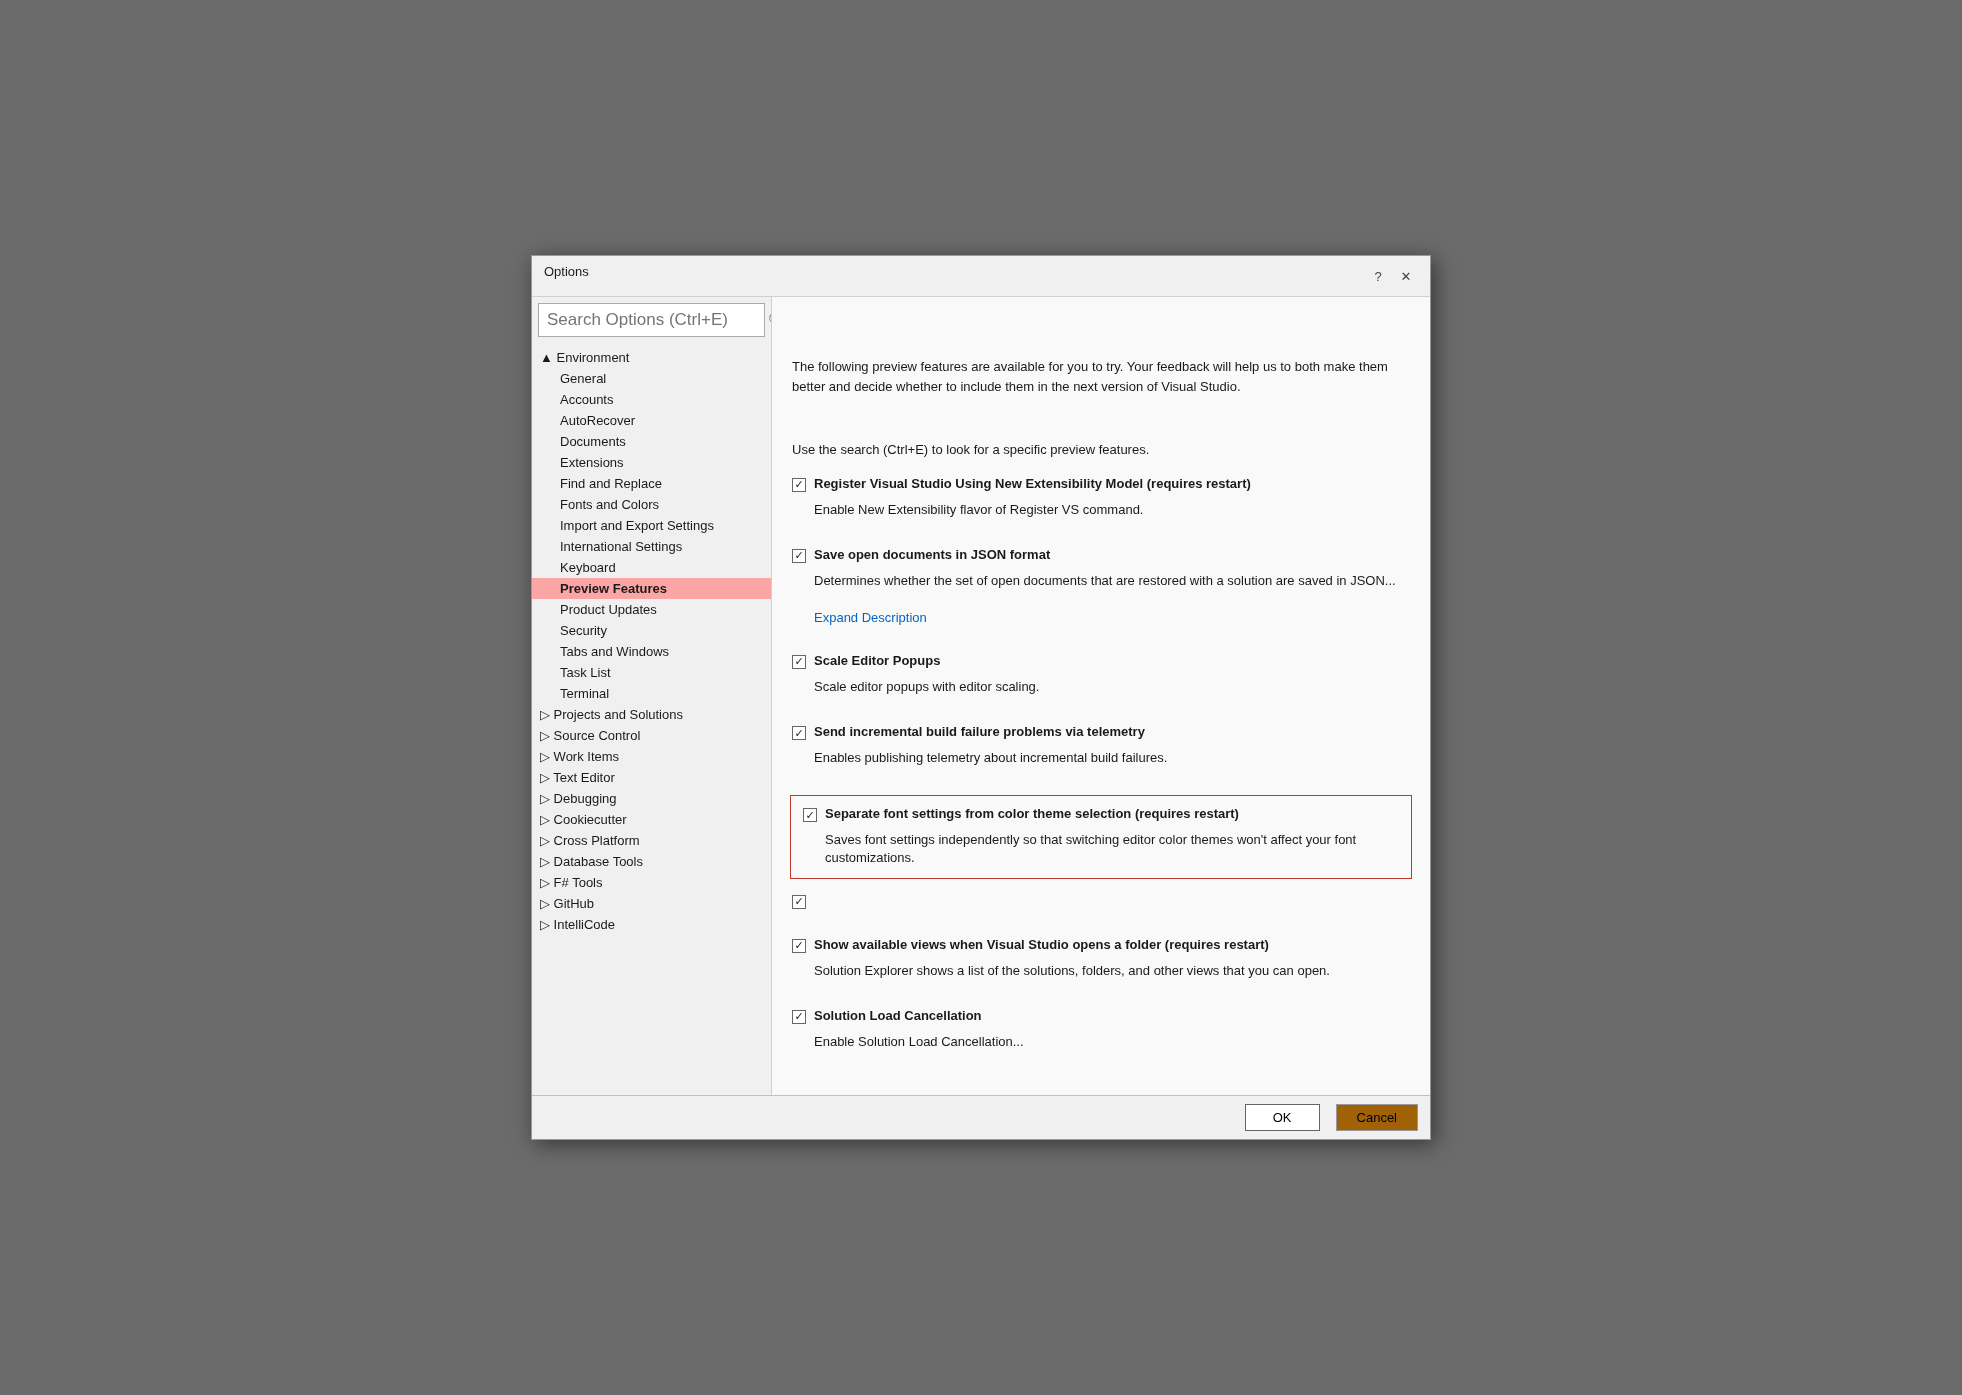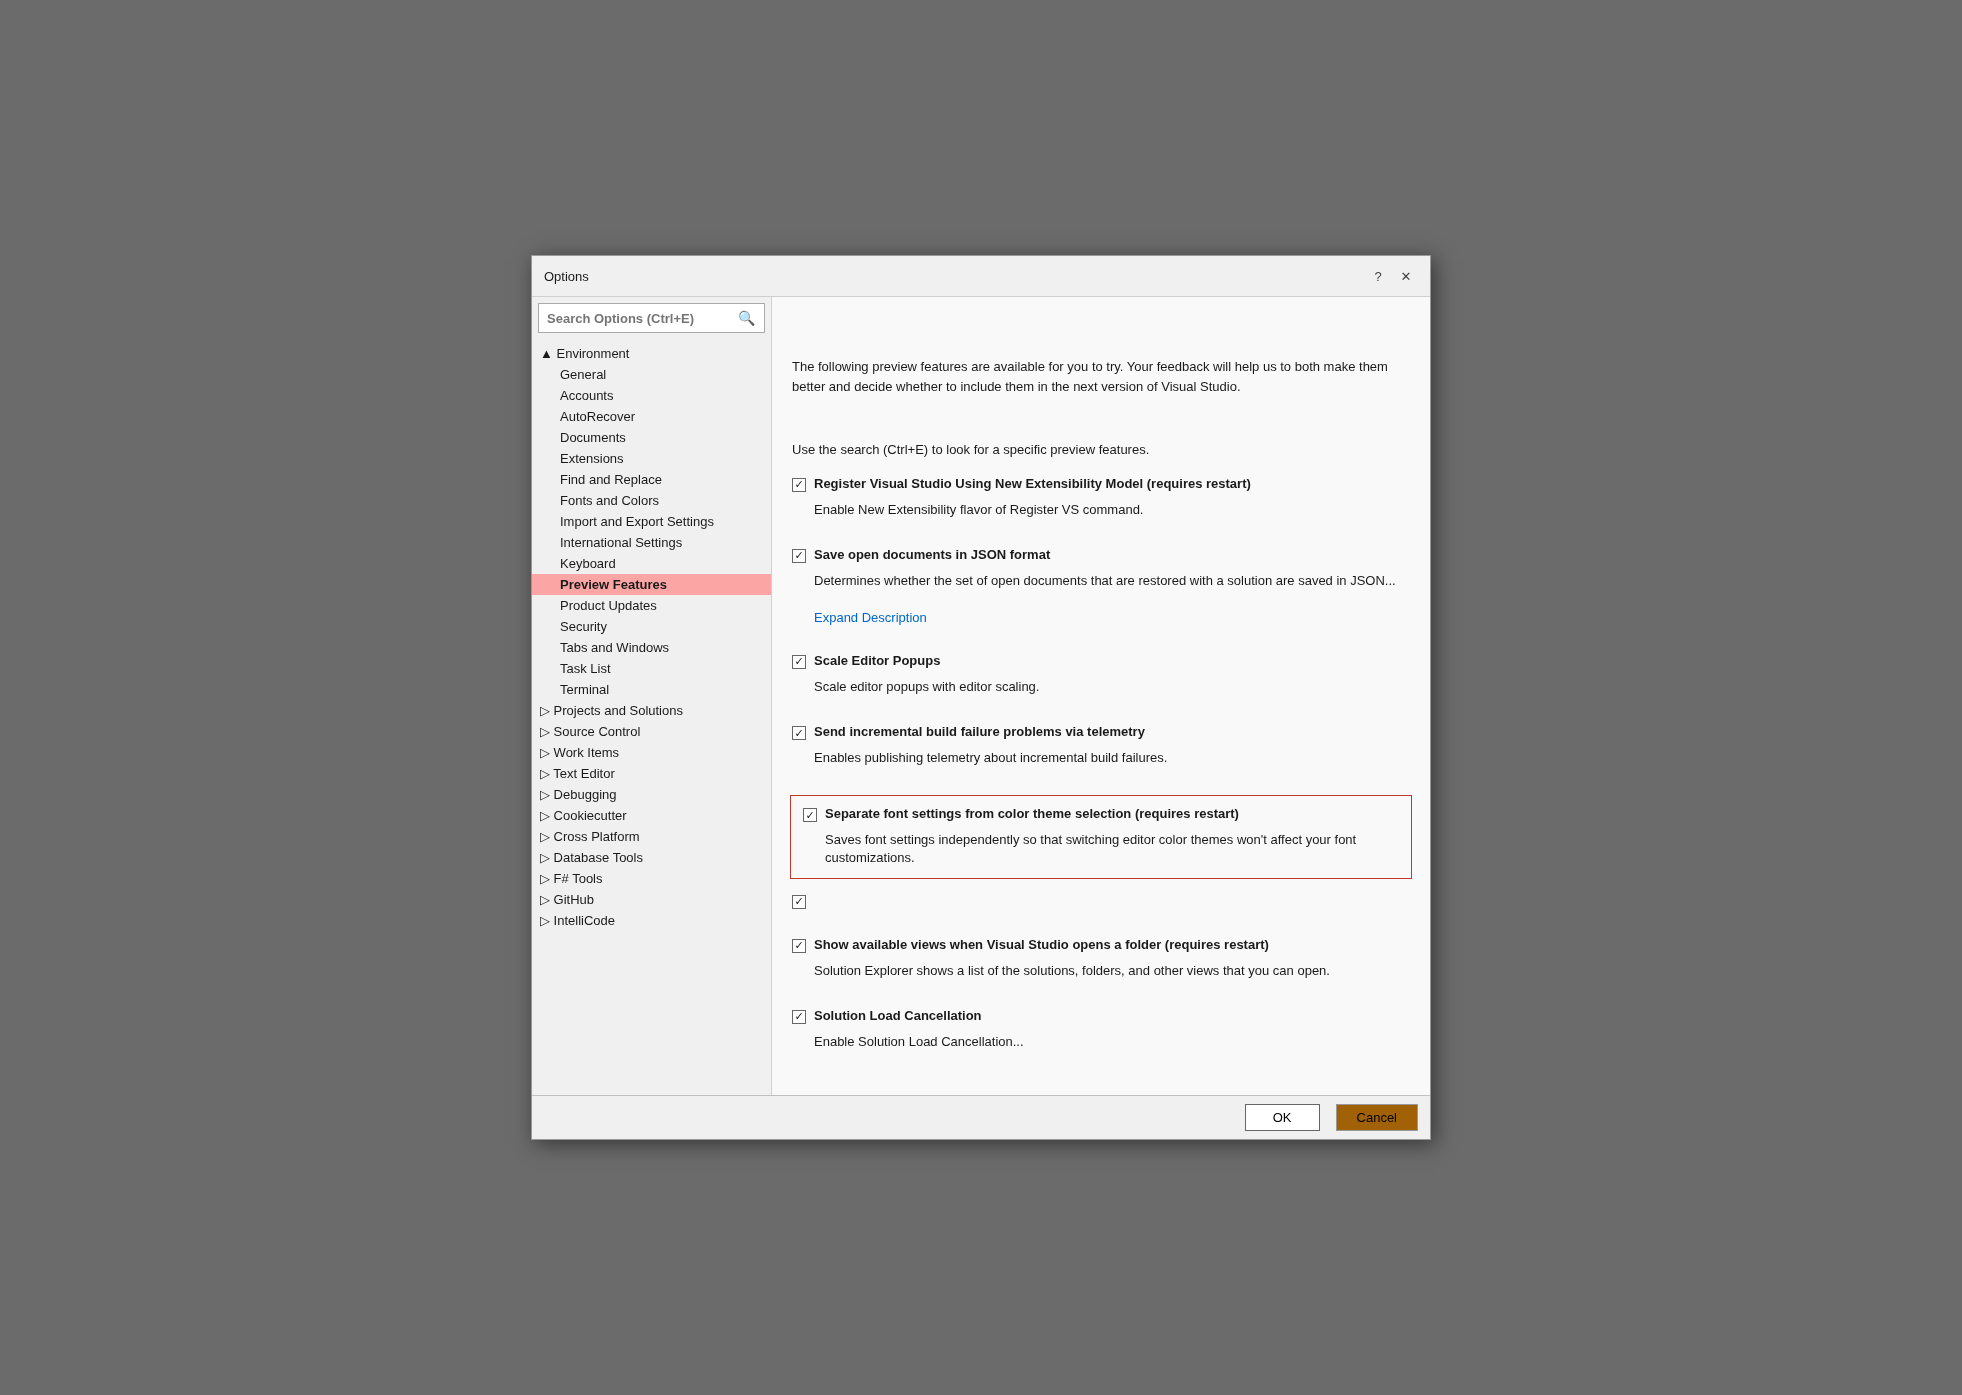--- a/index.html
+++ b/index.html
@@ -18,21 +18,20 @@
       box-shadow: 4px 4px 20px rgba(0,0,0,0.5);
       width: 900px;
       min-height: 700px;
       display: flex;
       flex-direction: column;
     }
     .title-bar {
       background: #f0f0f0;
       padding: 8px 12px;
       display: flex;
-      align-items: center;
       justify-content: space-between;
       border-bottom: 1px solid #d0d0d0;
       user-select: none;
     }
     .title-bar-title {
       font-size: 13px;
       color: #1a1a1a;
     }
     .title-bar-controls {
       display: flex;
@@ -71,24 +70,23 @@
       display: flex;
       align-items: center;
       background: white;
       border: 1px solid #aaa;
       margin: 6px;
     }
     .search-input {
       border: none;
       outline: none;
       flex: 1;
-      font-size: 13px;
+      font-size: 17px;
       color: #999;
       background: transparent;
-      font-weight: bold;
     }
     .search-icon {
       color: #666;
       font-size: 14px;
     }
     .tree {
       flex: 1;
       overflow-y: auto;
       padding: 4px 0;
     }

